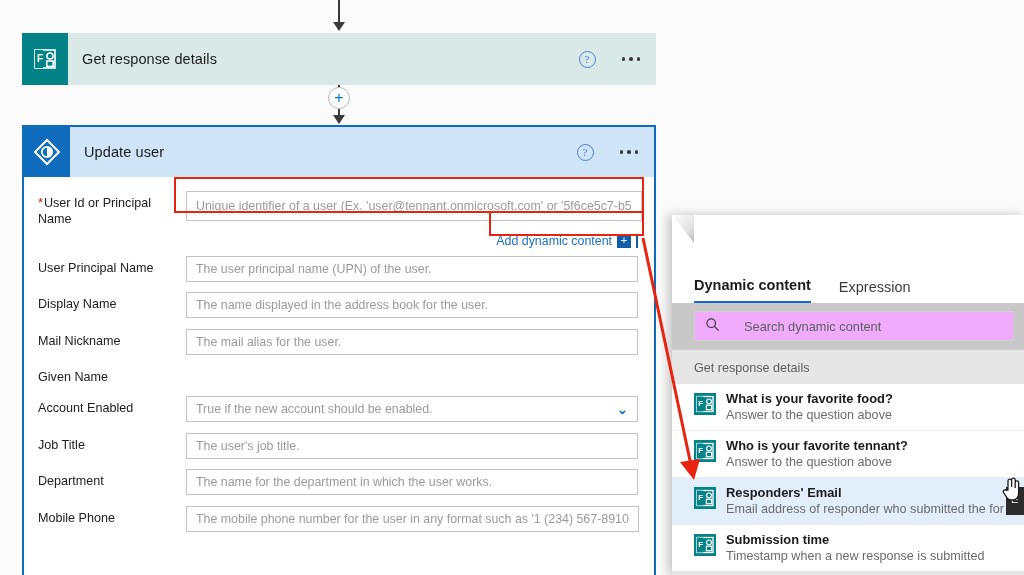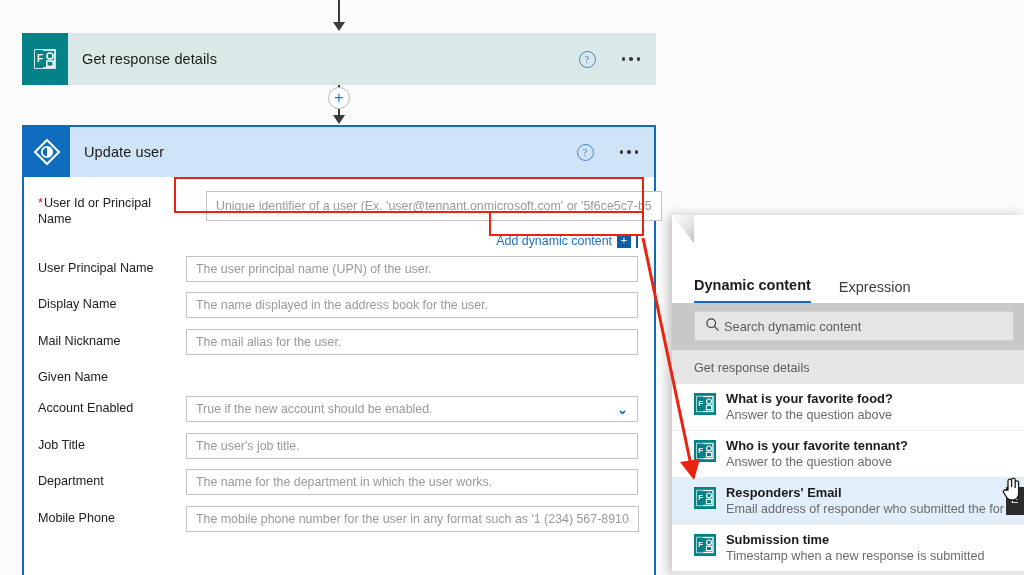--- a/index.html
+++ b/index.html
@@ -98,22 +98,22 @@
   .dc-curl {
     position: absolute; left: 672px; top: 215px; width: 22px; height: 28px;
     background: linear-gradient(135deg,#ffffff 0%, #e3e3e3 60%, #bdbdbd 100%);
     clip-path: polygon(0 0, 100% 0, 100% 100%);
   }
   .dc-tabs { display: flex; align-items: flex-end; height: 44px; padding: 0 0 0 22px; gap: 28px; background: #fff; margin-top: 44px; }
   .dc-tab { font-size: 14.5px; color: #3c3c3c; padding-bottom: 8px; }
   .dc-tab.active { font-weight: 700; color: #1b1b1b; border-bottom: 2.5px solid #1567c8; }
   .dc-searchwrap { background: #c8c8c8; padding: 8px 10px 9px 22px; }
   .dc-search {
-    height: 30px; background: #e5e5e5; border: 1px solid #d0d0d0;
-    display: flex; align-items: center; padding: 0 10px; gap: 4px;
+    height: 30px; background: #f0abfc; border: 1px solid #d0d0d0;
+    display: flex; align-items: center; padding: 0 10px; gap: 24px;
   }
   .dc-search .stext { font-size: 12.8px; color: #5d5d5d; }
   .dc-grouphdr {
     font-size: 12.6px; color: #5d5d5d; padding: 11px 0 9px 22px; background: #e6e6e6;
   }
   .dc-list { background: #fff; }
   .dc-item {
     display: flex; align-items: flex-start; gap: 10px; padding: 7px 14px 7px 22px;
     border-bottom: 1px solid #ededed; position: relative;
   }
@@ -192,21 +192,21 @@
         <div class="dots">
             <i></i>
             <i></i>
             <i></i>
           </div>
       </div>
     </div>
 
     <div class="form-body">
 
-      <div class="frow" style="margin-top:8px;gap:20px;">
+      <div class="frow" style="margin-top:8px;">
         <div class="flabel"><span class="req">*</span><span>User Id or Principal Name</span></div>
         <div class="finput tall">
           <div class="ph">Unique identifier of a user (Ex. 'user@tennant.onmicrosoft.com' or '5f6ce5c7-b5</div>
         </div>
       </div>
 
       <div class="adc-row">
         <div class="adc">
           <span>Add dynamic content</span>
           <span class="adc-badge">+</span>

